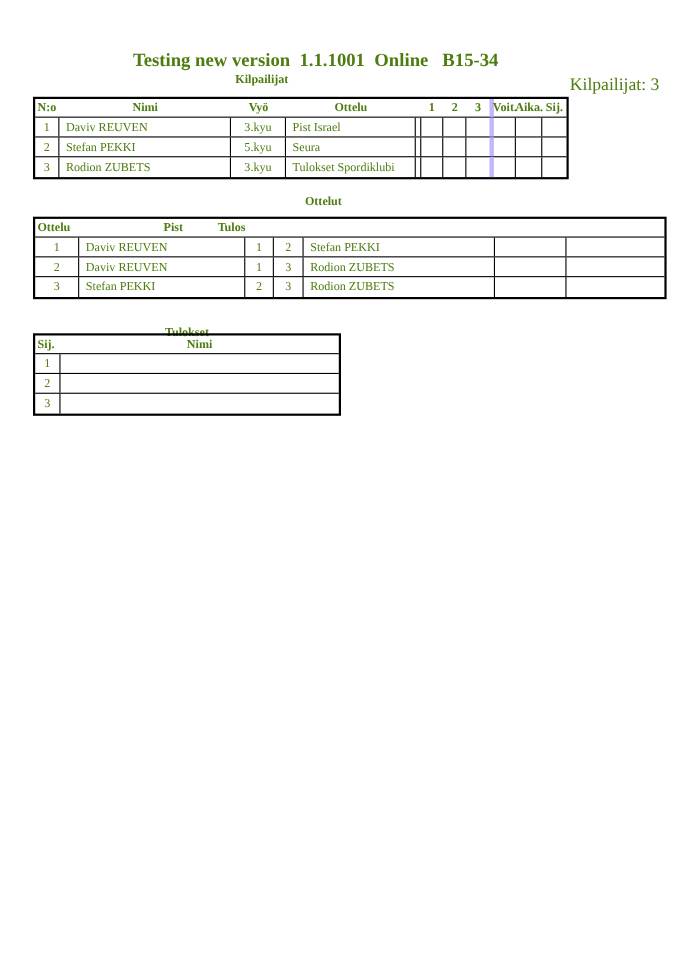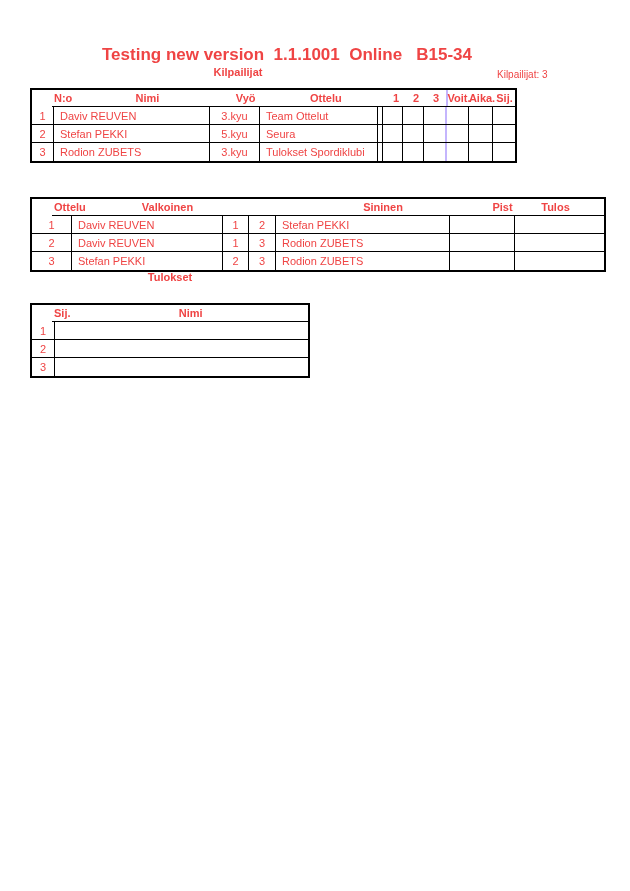--- a/index.html
+++ b/index.html
@@ -1,75 +1,75 @@
 <!DOCTYPE html>
 <html><head>
 <meta charset="utf-8">
 <style>
   html, body { margin: 0; padding: 0; background: #ffffff; }
   .page {
     position: relative;
     width: 630px;
     height: 891px;
     background: #ffffff;
-    color: #ef4444;
-    font-family: Liberation Sans, sans-serif;
+    color: #4d7c0f;
+    font-family: Liberation Serif, serif;
     overflow: hidden;
   }
   .abs { position: absolute; }
 
   .doc-title {
     top: 45px; left: 0; width: 574px;
     text-align: center;
     font-size: 17px;
     font-weight: bold;
     white-space: pre;
   }
   .sub-heading {
     font-size: 11px;
     font-weight: bold;
     text-align: center;
   }
   .heading-kilpailijat { top: 66px; left: 0; width: 476px; }
-  .competitors-count { top: 69px; left: 497px; font-size: 10px; }
+  .competitors-count { top: 69px; left: 518px; font-size: 16px; }
   .heading-ottelut { top: 177px; left: 30px; width: 528px; }
-  .heading-tulokset { top: 271px; left: 30px; width: 280px; }
+  .heading-tulokset { top: 296px; left: 30px; width: 280px; }
 
   .tbl {
     border: 2px solid #000;
     box-sizing: border-box;
     font-size: 11px;
   }
   .t1 { left: 30px; top: 88px; width: 487px; }
   .t2 { left: 30px; top: 197px; width: 576px; }
   .t3 { left: 30px; top: 303px; width: 280px; }
 
   .trow {
     display: flex;
     height: 18px;
     border-bottom: 1px solid #000;
     box-sizing: border-box;
   }
   .trow.last { border-bottom: none; }
-  .thead { height: 17px; font-weight: bold; margin-left: 20px; }
+  .thead { height: 17px; font-weight: bold; }
 
   .cell {
     display: flex;
     align-items: center;
     justify-content: center;
     box-sizing: border-box;
     height: 100%;
     white-space: nowrap;
     overflow: visible;
   }
   .cell.left { justify-content: flex-start; padding-left: 6px; }
   .cell.tight { padding-left: 2px; }
   .br { border-right: 1px solid #000; }
   .bl { border-left: 1px solid #000; }
-  .thick-l { border-left: 2px solid #c4b5fd; }
+  .thick-l { border-left: 4px solid #c4b5fd; }
 
   
   .w-no { width: 22px; }
   .w-nimi { width: 156px; }
   .w-vyo { width: 50px; }
   .w-seura { width: 118px; }
   .w-gap { width: 4px; }
   .w-box { width: 21px; }
   .w-box3 { width: 21px; }
   .w-vps { width: 24px; }
@@ -110,21 +110,21 @@
       <div class="cell w-box3">3</div>
       <div class="cell thick-l w-vps">Voit.</div>
       <div class="cell w-vps">Aika.</div>
       <div class="cell w-sij">Sij.</div>
     </div>
 
     <div class="trow">
       <div class="cell br w-no">1</div>
       <div class="cell br left w-nimi">Daviv REUVEN</div>
       <div class="cell br w-vyo">3.kyu</div>
-      <div class="cell br left w-seura">Team Ottelut</div>
+      <div class="cell br left w-seura">Pist Israel</div>
       <div class="cell w-gap"></div>
       <div class="cell bl br w-box"></div>
       <div class="cell br w-box"></div>
       <div class="cell w-box3"></div>
       <div class="cell thick-l br w-vps"></div>
       <div class="cell br w-vps"></div>
       <div class="cell w-sij"></div>
     </div>
 
     <div class="trow">
@@ -149,28 +149,27 @@
       <div class="cell w-gap"></div>
       <div class="cell bl br w-box"></div>
       <div class="cell br w-box"></div>
       <div class="cell w-box3"></div>
       <div class="cell thick-l br w-vps"></div>
       <div class="cell br w-vps"></div>
       <div class="cell w-sij"></div>
     </div>
   </div>
 
+  <div class="abs sub-heading heading-ottelut">Ottelut</div>
 
   <div class="abs tbl t2">
     <div class="trow thead">
       <div class="cell tight left w-ott">Ottelu</div>
-      <div class="cell w-white">Valkoinen</div>
       <div class="cell w-wnum"></div>
       <div class="cell w-bnum"></div>
-      <div class="cell w-blue">Sininen</div>
       <div class="cell w-tulos">Pist</div>
       <div class="cell w-aika">Tulos</div>
     </div>
 
     <div class="trow">
       <div class="cell br w-ott">1</div>
       <div class="cell br left w-white">Daviv REUVEN</div>
       <div class="cell br w-wnum">1</div>
       <div class="cell br w-bnum">2</div>
       <div class="cell br left w-blue">Stefan PEKKI</div>

